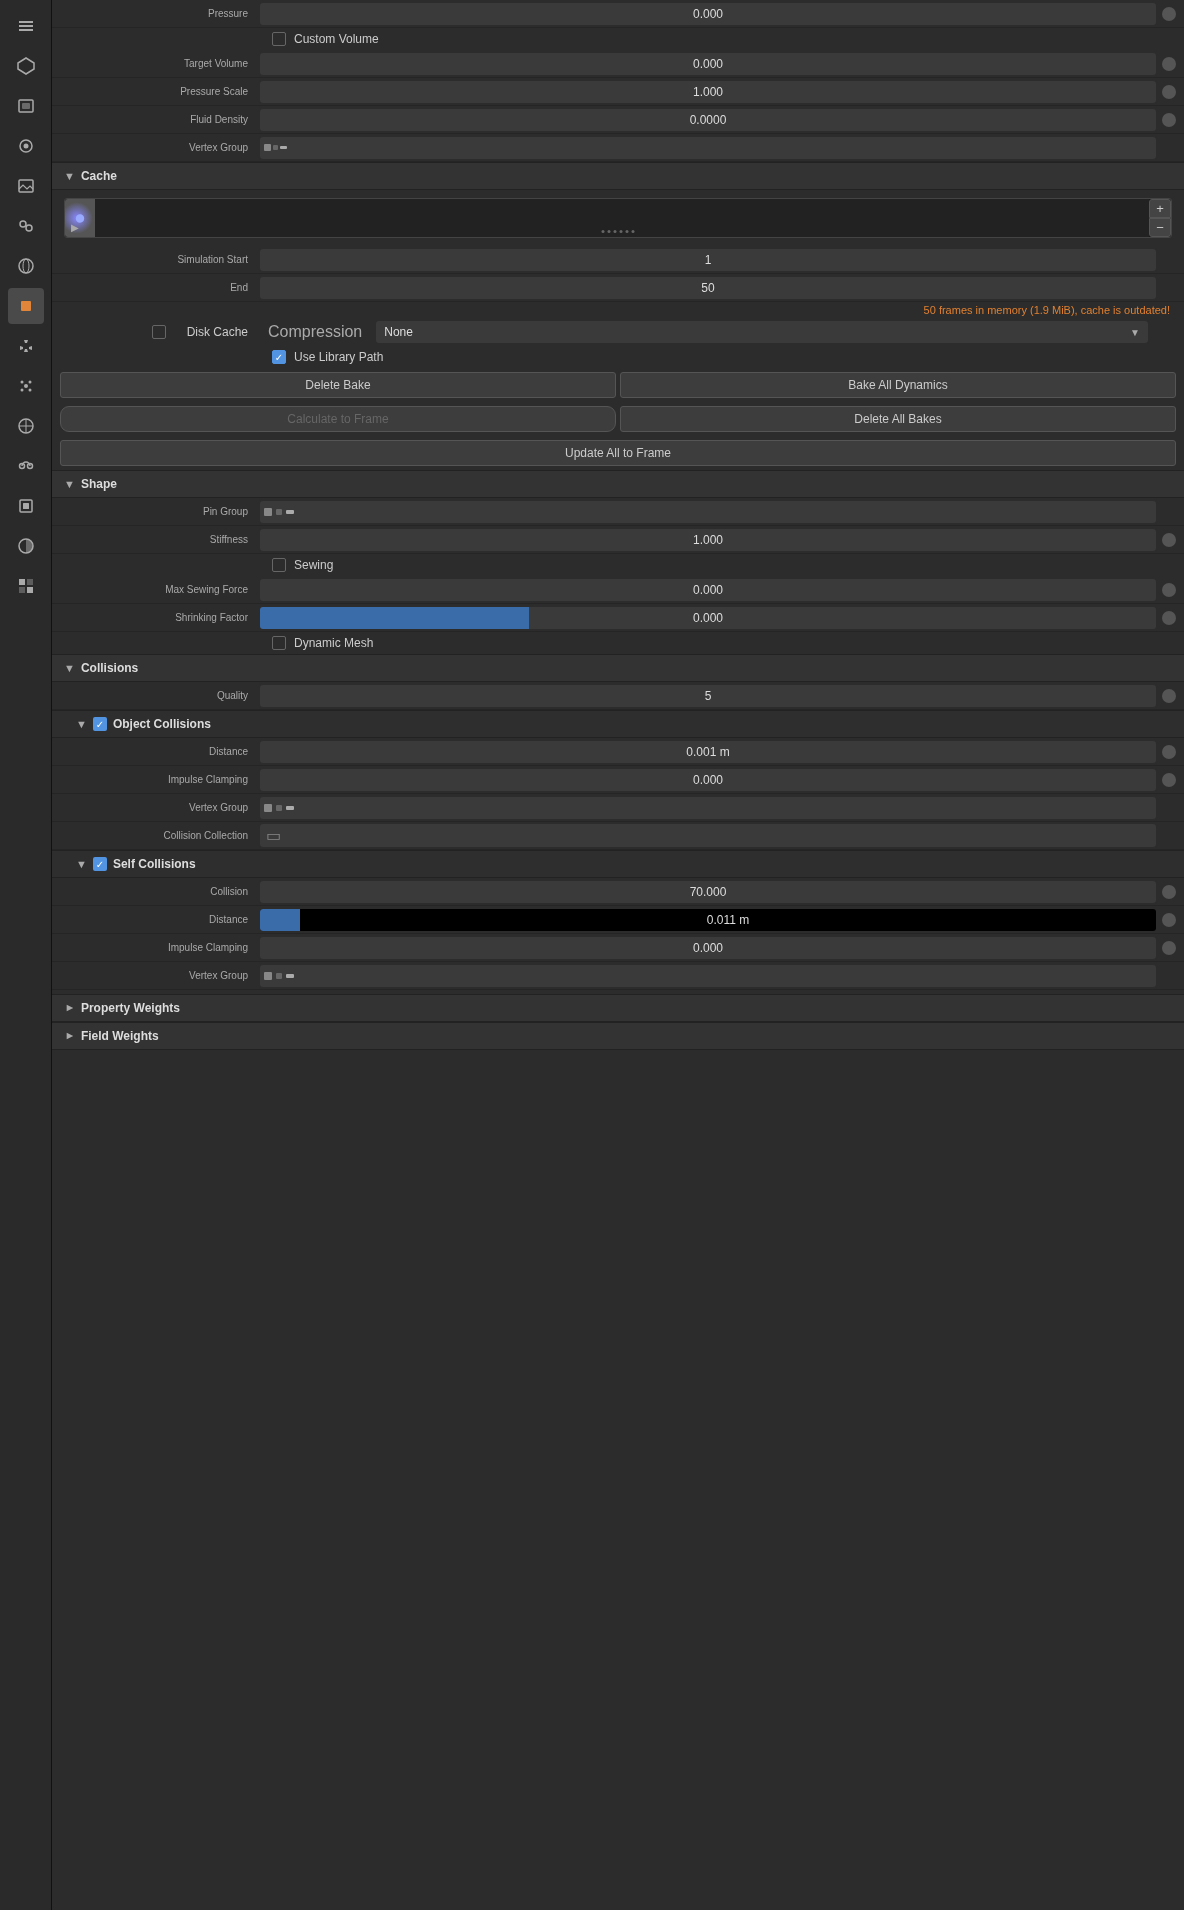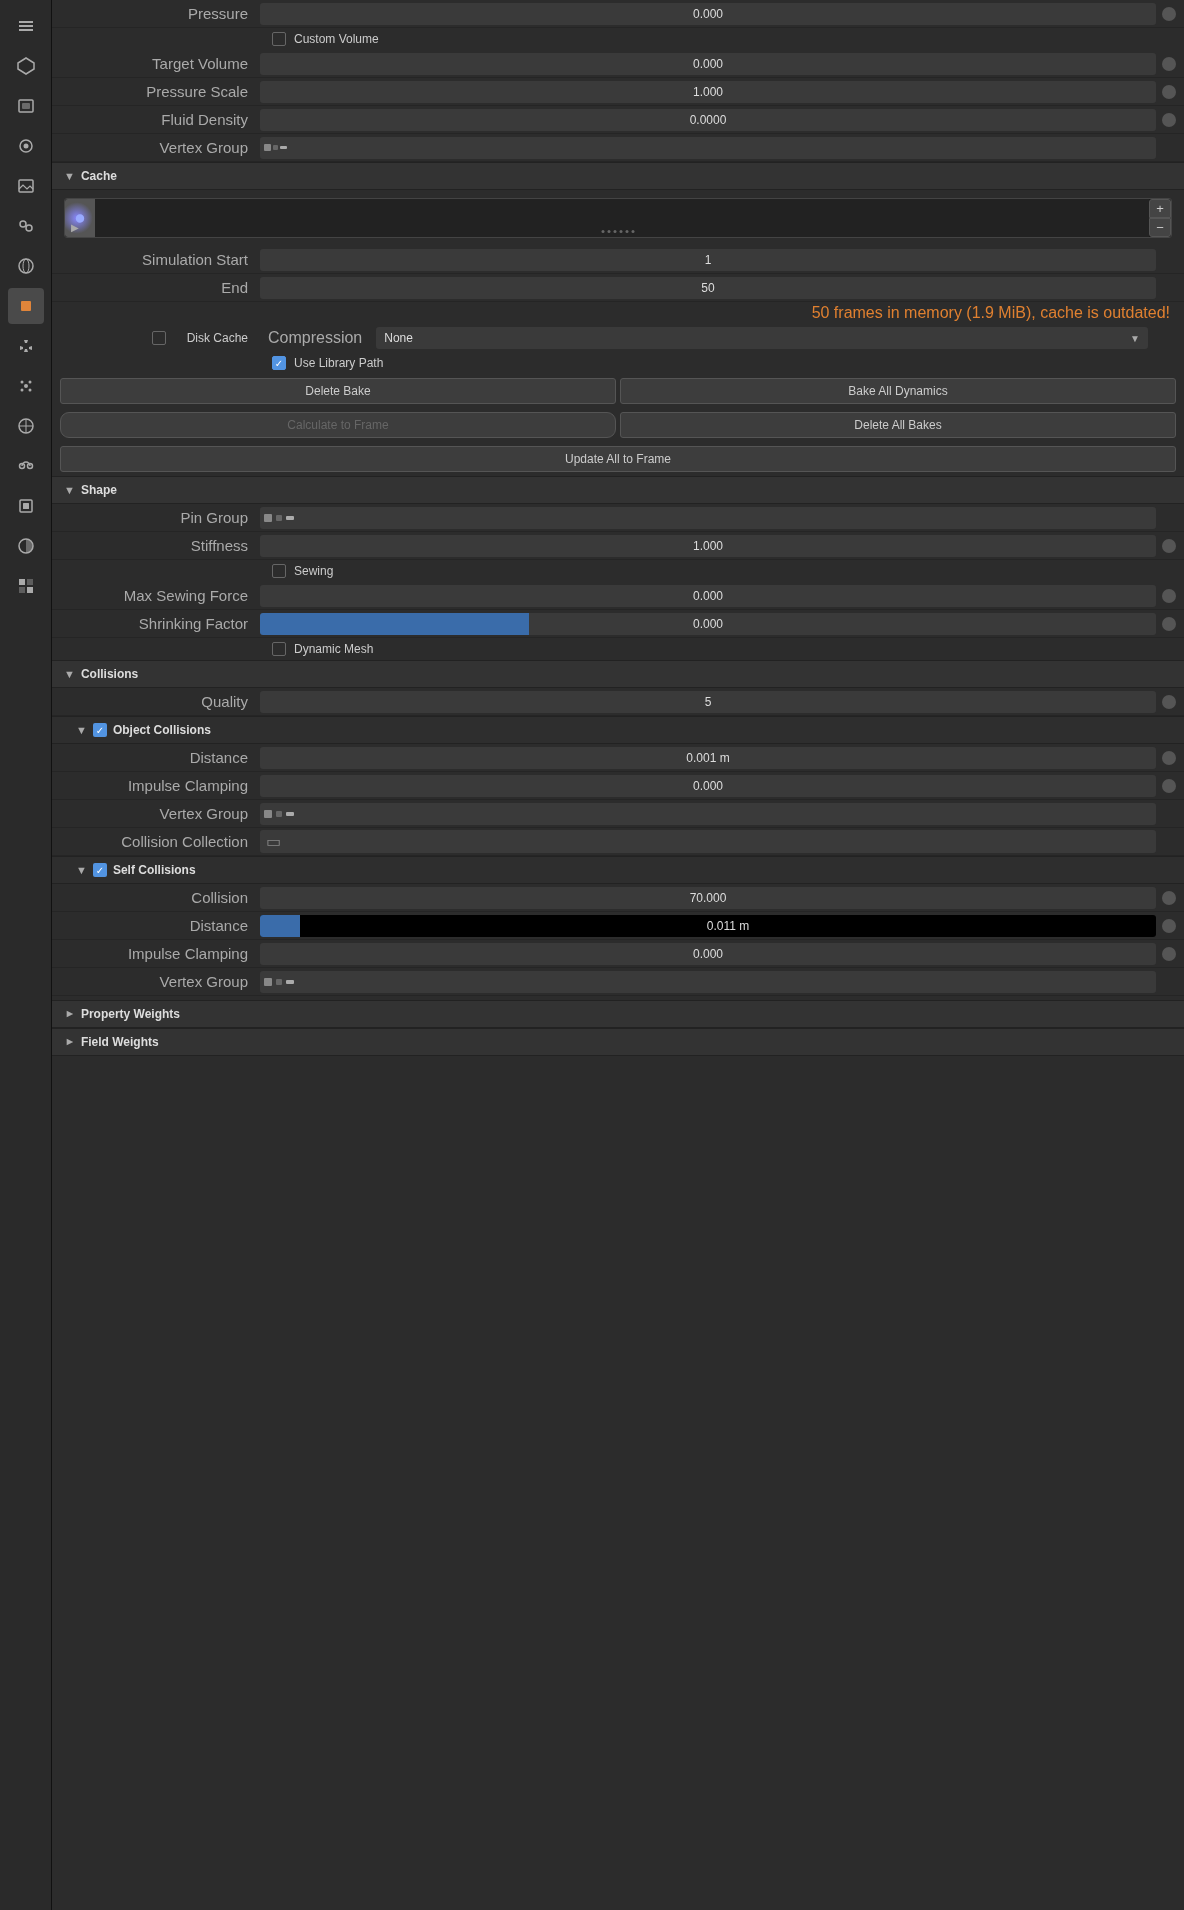--- a/index.html
+++ b/index.html
@@ -53,21 +53,21 @@
       align-items: center;
       min-height: 28px;
       padding: 2px 8px;
       border-bottom: 1px solid #252525;
     }
     .prop-label {
       color: #aaa;
       text-align: right;
       flex: 0 0 200px;
       padding-right: 12px;
-      font-size: 15px;
+      font-size: 10px;
     }
     .prop-value {
       flex: 1;
       background: #3a3a3a;
       border-radius: 3px;
       padding: 3px 8px;
       color: #ddd;
       font-size: 12px;
       text-align: center;
       min-height: 22px;
@@ -238,21 +238,21 @@
       justify-content: space-between;
       min-height: 22px;
       flex: 1;
     }
     .select-field .chevron { color: #aaa; font-size: 10px; }
 
     
     .info-text {
       text-align: right;
       color: #e08030;
-      font-size: 16px;
+      font-size: 11px;
       padding: 2px 14px;
     }
 
     
     .vgroup-icon {
       display: flex;
       align-items: center;
       gap: 2px;
       padding: 2px 4px;
       background: #3a3a3a;

